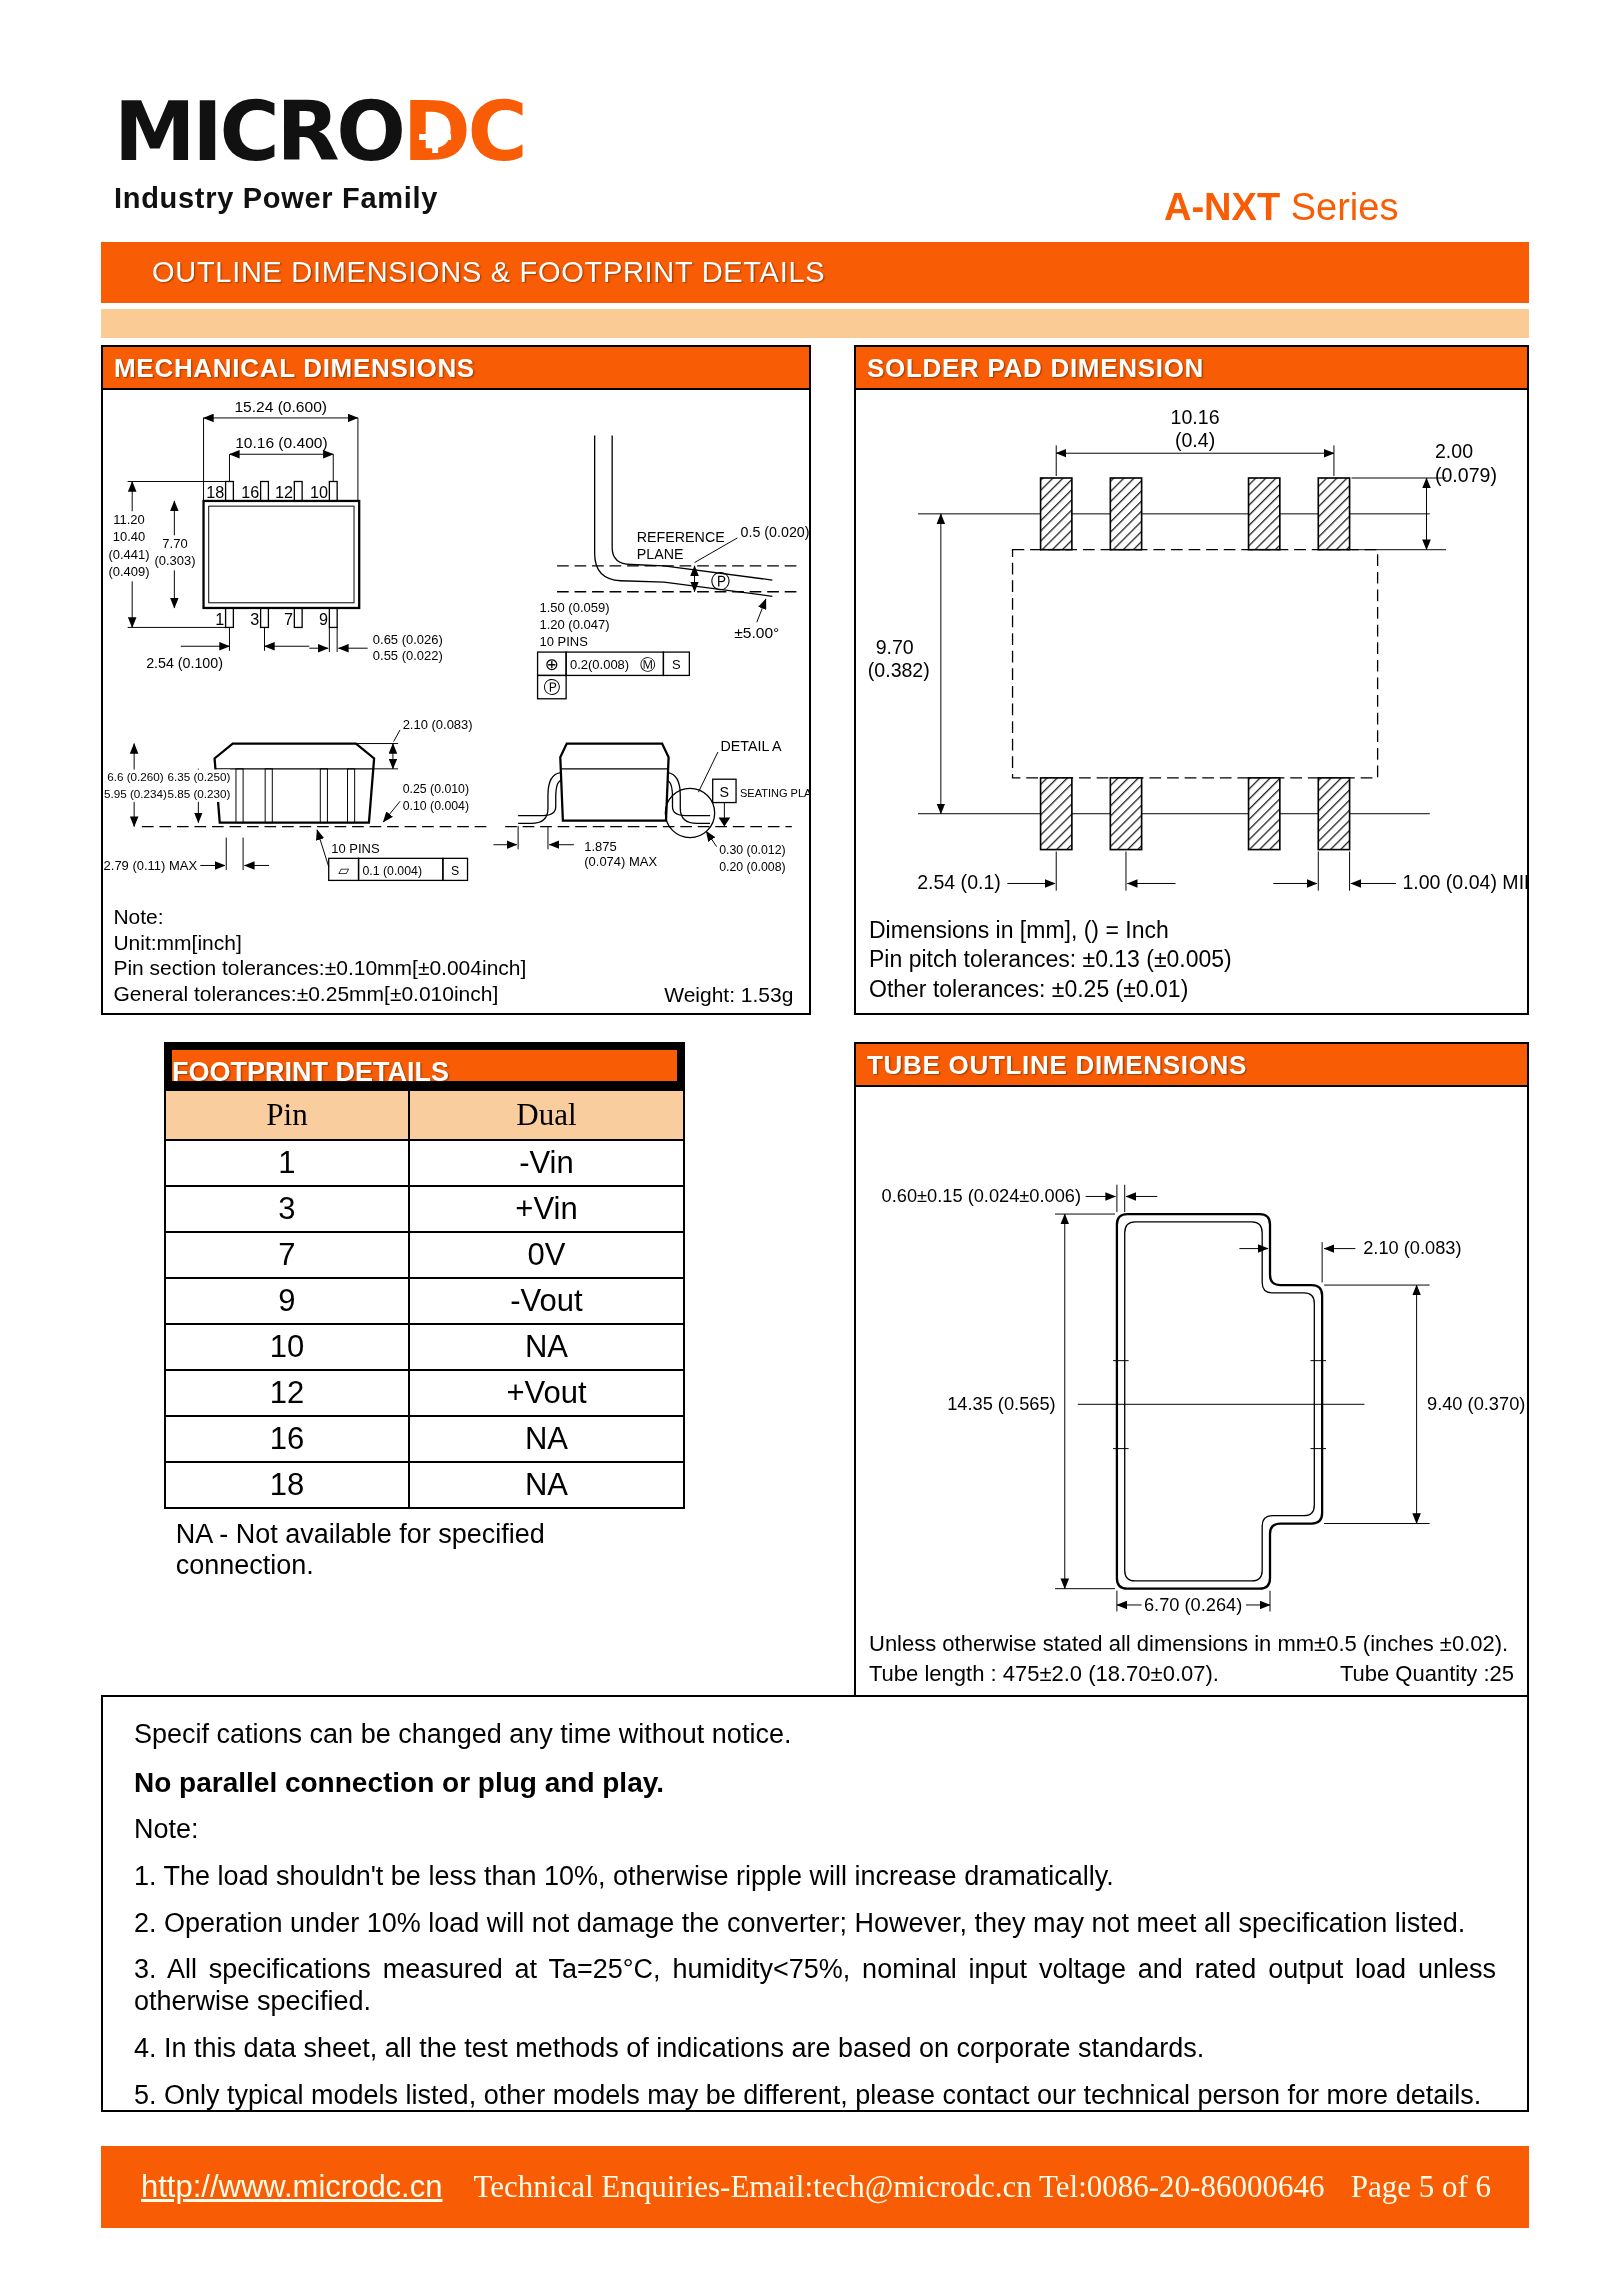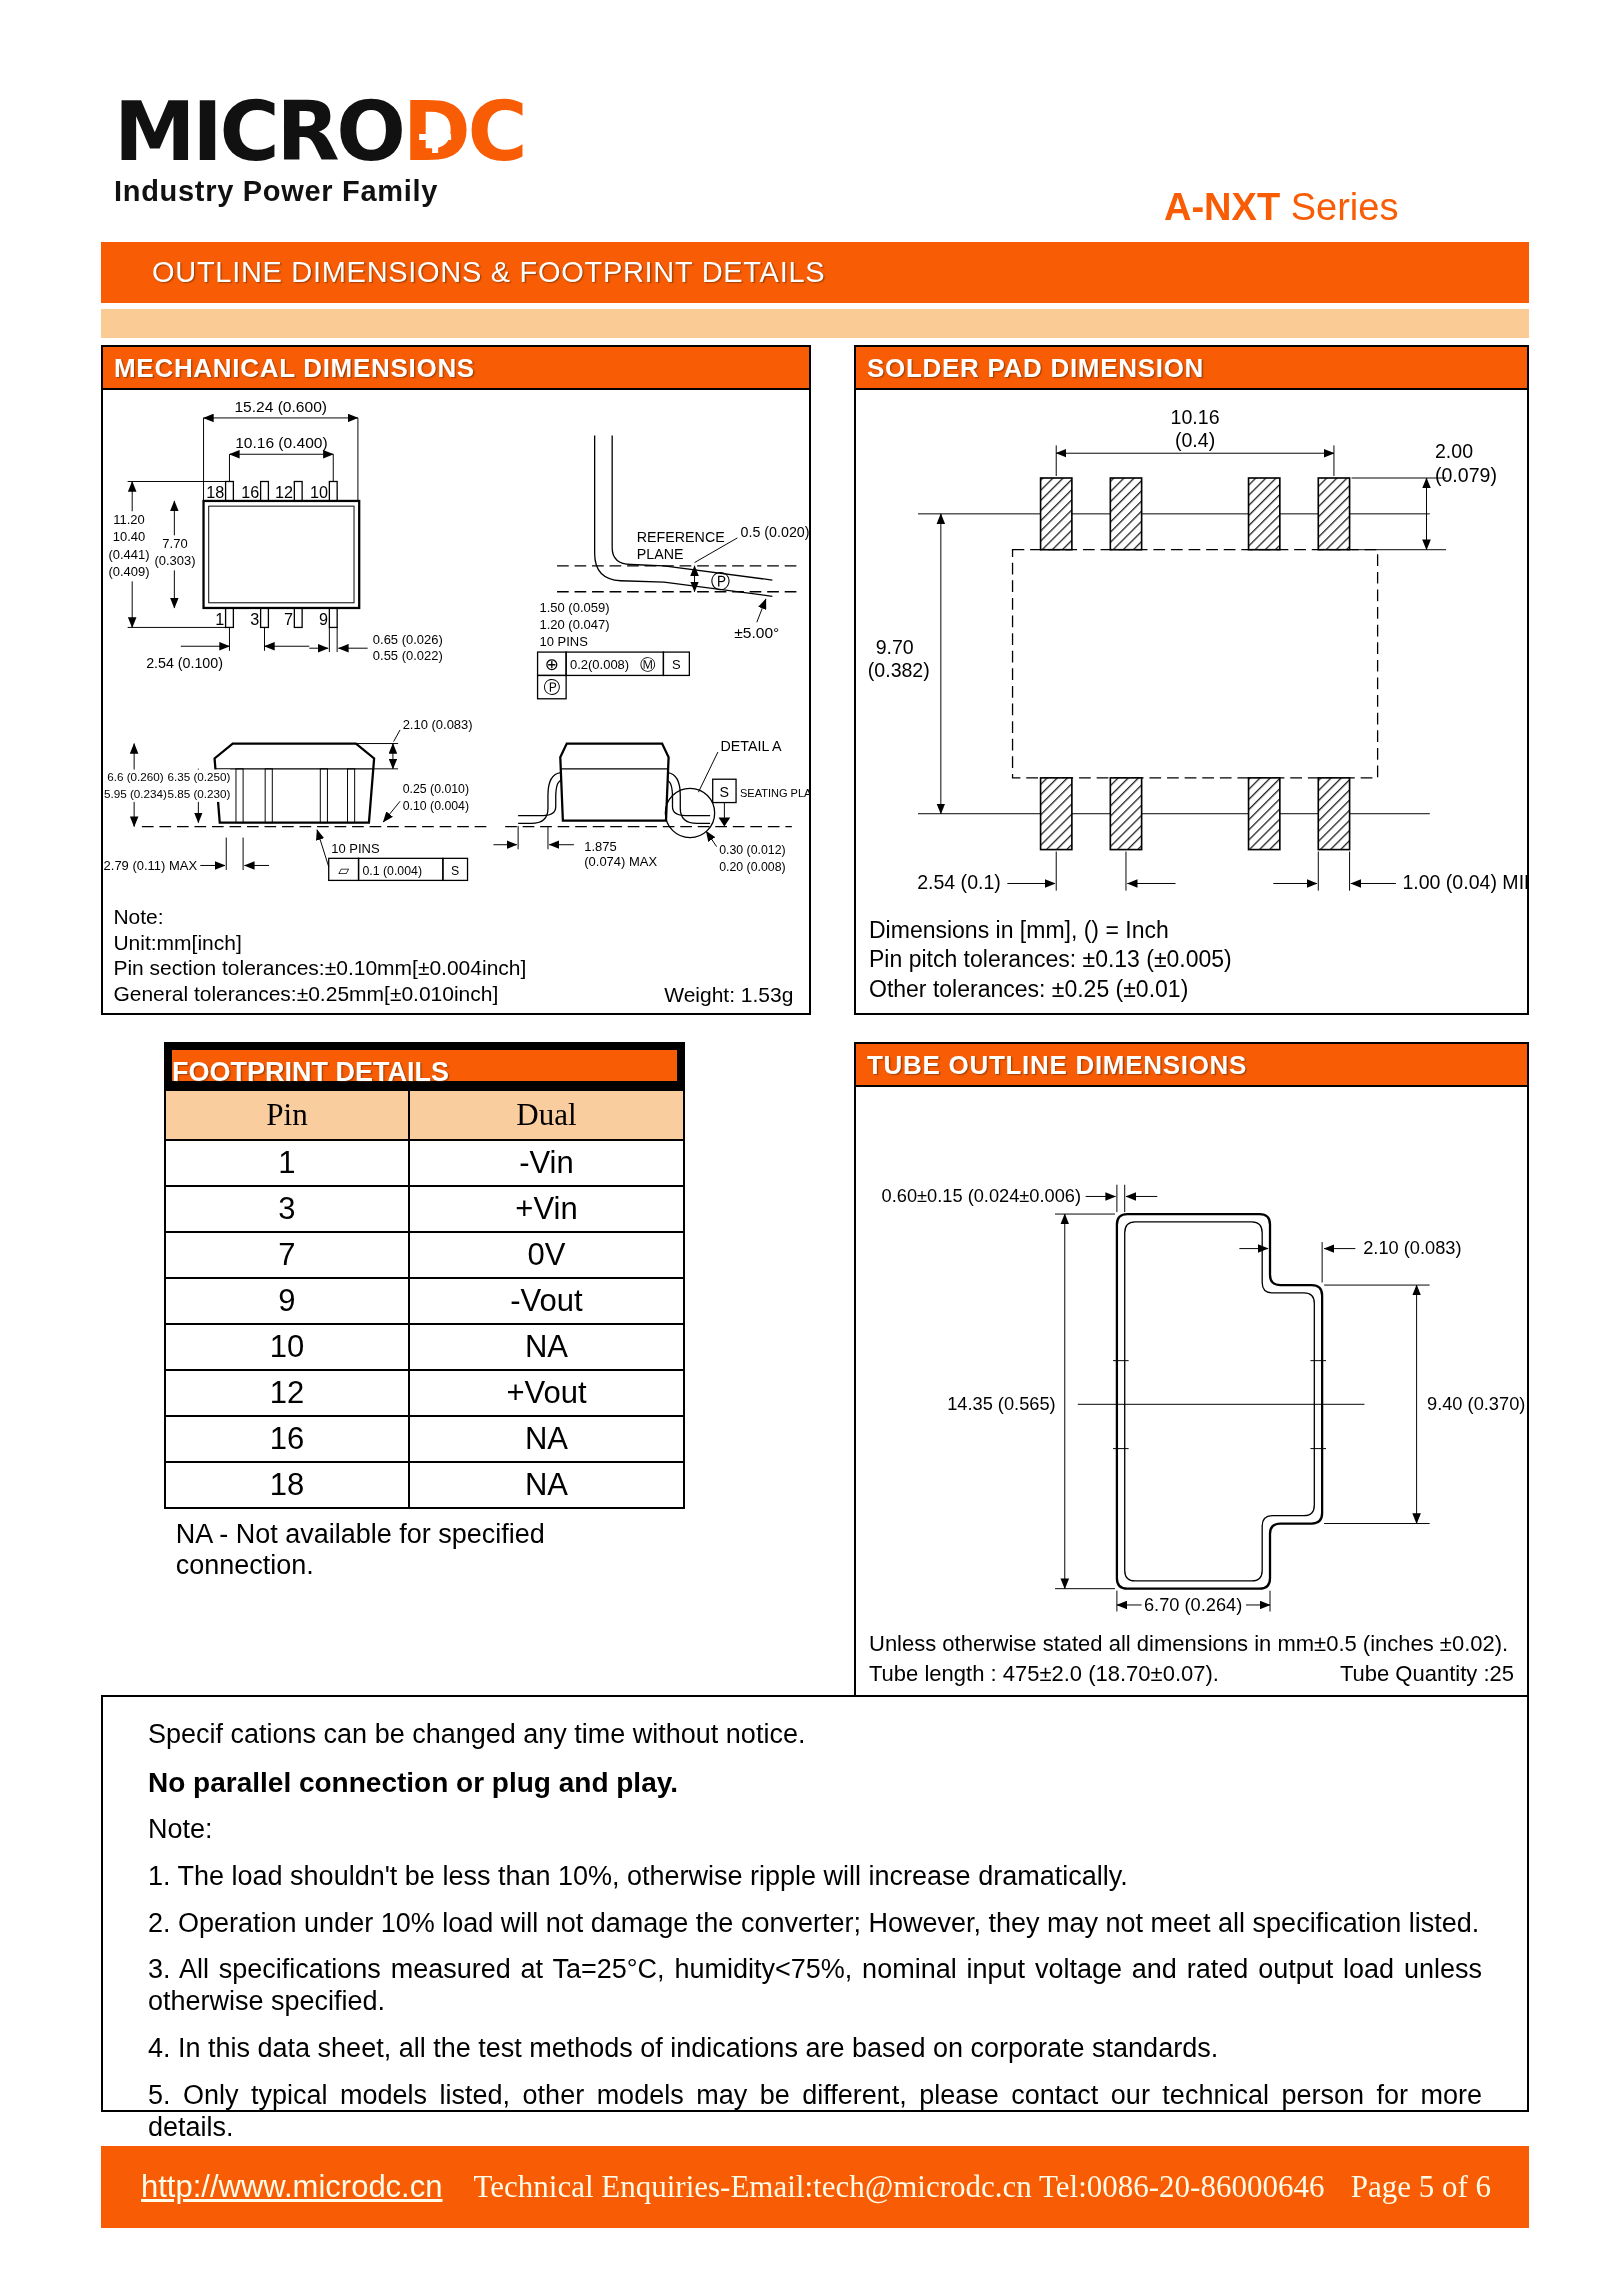--- a/index.html
+++ b/index.html
@@ -13,21 +13,21 @@
         font-family:"Liberation Sans",sans-serif;color:#000;overflow:hidden}
 
   
   .logo{position:absolute;left:114px;top:91px}
   .logo-row{font-weight:900;font-size:82px;letter-spacing:-3.3px;line-height:1;color:#111;
             font-family:"DejaVu Sans",sans-serif}
   .logo-dc{color:var(--accent);position:relative}
   .logo-d{position:relative;display:inline-block}
   .logo-plus{position:absolute;left:50%;top:54%;transform:translate(-50%,-50%);
              color:#fff;font-size:51px;font-weight:900;letter-spacing:0}
-  .tagline{font-size:29px;font-weight:bold;color:#111;margin-top:2px;letter-spacing:0.7px}
+  .tagline{font-size:29px;font-weight:bold;color:#111;margin-top:9px;letter-spacing:0.7px}
   .series{position:absolute;left:1164px;top:186px;font-size:38px;color:var(--accent);white-space:nowrap}
   .series b{font-weight:bold}
   .series span.sfx{font-weight:normal}
 
   
   .banner{position:absolute;left:101px;top:242px;width:1428px;height:61px;background:var(--accent);
           color:#fff;font-size:29px;font-weight:normal;line-height:61px;padding-left:51px;
           text-shadow:1.3px 1.3px 1.3px rgba(90,40,0,.55);letter-spacing:0.7px}
   .strip{position:absolute;left:101px;top:309px;width:1428px;height:29px;background:var(--strip)}
 
@@ -52,21 +52,21 @@
             font-size:27px;font-weight:bold;line-height:44px;text-shadow:1.3px 1.3px 1.3px rgba(90,40,0,.55)}
   .fp-table{width:100%;border-collapse:collapse;border:2px solid #000}
   .fp-table th{background:var(--thead);font-family:"Liberation Serif",serif;font-weight:normal;
                font-size:31px;height:50px;border:2px solid #000}
   .fp-table td{font-size:31px;height:46px;text-align:center;border:2px solid #000}
   .fp-table .col-pin{width:47%}
   .fp-footnote{margin-top:10.4px;padding-left:11.7px;font-size:27px}
 
   
   .notes-box{position:absolute;left:101px;top:1695px;width:1428px;height:417px;border:2px solid #000;
-             padding:22px 45px;font-size:27px;background:#fff}
+             padding:22px 31px;font-size:27px;background:#fff}
   .notes-box p{margin-bottom:15px;line-height:1.18}
   .notes-box .nb-bold{font-weight:bold;font-size:28px}
   .notes-box .nb-item{text-align:justify}
 
   
   .footer{position:absolute;left:101px;top:2146px;width:1428px;height:82px;background:var(--accent);
           display:flex;align-items:center;color:#fff}
   .footer .url{margin-left:40px;font-size:31px;text-decoration:underline;color:#fffdea;cursor:pointer}
   .footer .contact{font-family:"Liberation Serif",serif;font-size:31px;margin-left:31px;color:#fffdea}
   .footer .pagenum{font-family:"Liberation Serif",serif;font-size:31px;margin-left:auto;margin-right:38px;color:#fffdea}

